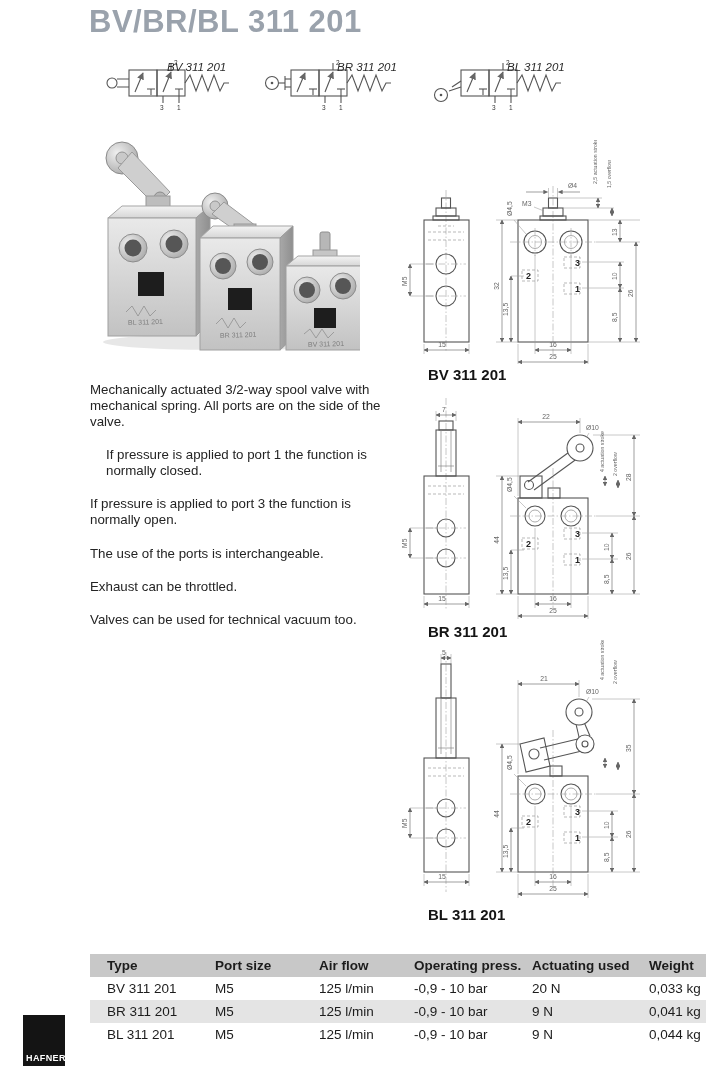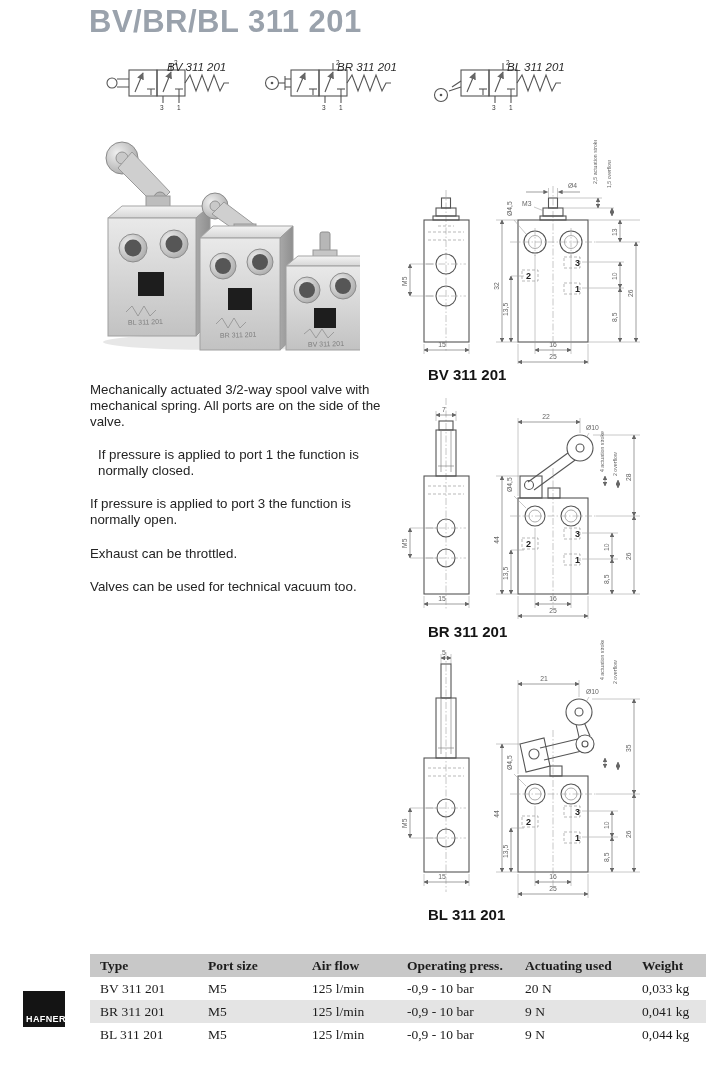--- a/index.html
+++ b/index.html
@@ -19,33 +19,33 @@
   .cl{stroke:#9a9a9a;stroke-width:.55;fill:none;stroke-dasharray:7 2 1.5 2;}
   .hid{stroke:#8a8a8a;stroke-width:.6;fill:none;stroke-dasharray:3 2;}
   .dtxt{font-size:6.8px;fill:#666;font-family:"Liberation Sans",sans-serif;}
   .rs{font-size:5.2px;fill:#666;font-family:"Liberation Sans",sans-serif;}
   .ptxt{font-size:9px;fill:#222;font-weight:bold;font-family:"Liberation Sans",sans-serif;}
   .stxt{font-size:6.5px;fill:#333;font-family:"Liberation Sans",sans-serif;}
   
   .desc{position:absolute;left:90px;top:365px;width:314px;font-size:13.3px;
         line-height:1.22;color:#242424;}
   .desc p{margin:17px 0 16px 0;}
-  .desc p.m0{margin:8px;}
+  .desc p.m0{margin:16px;}
   
   .cap{position:absolute;font-weight:bold;font-size:15px;color:#141414;white-space:nowrap;}
   .dw{position:absolute;}
   
   .spec-table{position:absolute;left:90px;top:954px;width:616px;font-size:13.5px;color:#1c1c1c;}
   .thead,.trow{display:grid;grid-template-columns:108px 104px 95px 118px 117px 74px;
                height:23px;align-items:center;}
   .thead{background:#c8c8c8;font-weight:bold;}
   .trow.stripe{background:#e4e4e4;}
-  .thead>div,.trow>div{padding-left:10px;white-space:nowrap;font-family:Liberation Serif, serif;}
+  .thead>div,.trow>div{padding-left:17px;white-space:nowrap;}
   
-  .logo{position:absolute;left:23px;top:991px;width:42px;height:36px;background:#141414;text-align:center;}
+  .logo{position:absolute;left:23px;top:1015px;width:42px;height:51px;background:#141414;text-align:center;}
   .logo span{position:absolute;left:3px;bottom:3px;color:#fff;font-size:9px;
              font-weight:bold;letter-spacing:.4px;}
   .photo{position:absolute;left:88px;top:126px;}
 </style>
 </head>
 <body>
 
 <div class="page">
 
   <svg width="0" height="0" style="position:absolute">
@@ -203,20 +203,21 @@
       <rect x="226" y="182" width="22" height="20" fill="#1d1d1d"></rect>
       <polyline points="216,208 222,203 228,212 234,203 240,212 246,206" class="thin"></polyline>
       <text x="220" y="221" font-size="7" fill="#7e7e7e" transform="rotate(-2 220 221)">BV 311 201</text>
     </g>
   </svg>
 
   <div class="desc">
     <p>Mechanically actuated 3/2-way spool valve with mechanical spring. All ports are on the side of the valve.</p>
     <p class="m0">If pressure is applied to port 1 the function is normally closed.</p>
     <p>If pressure is applied to port 3 the function is normally open.</p>
+    <p>The use of the ports is interchangeable.</p>
     <p>Exhaust can be throttled.</p>
     <p>Valves can be used for technical vacuum too.</p>
   </div>
 
   <svg class="dw" style="left:398px;top:140px" width="307" height="224">
 
     <line class="cl" x1="48" y1="50" x2="48" y2="212"></line>
     <rect class="ln" x="43.5" y="58" width="9" height="10"></rect>
     <rect class="ln" x="38" y="68" width="20" height="8"></rect>
     <rect class="ln" x="35" y="76" width="26" height="4"></rect>

